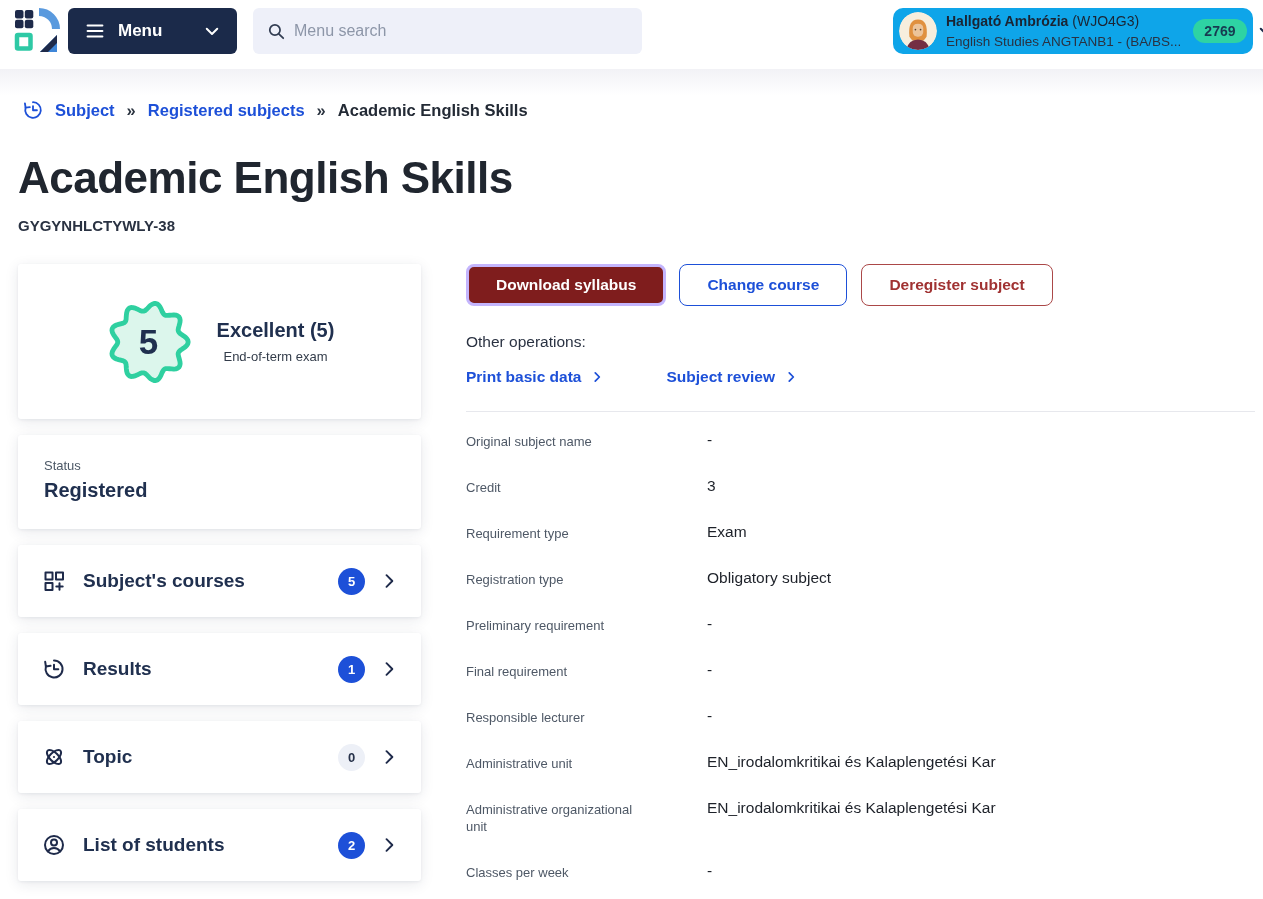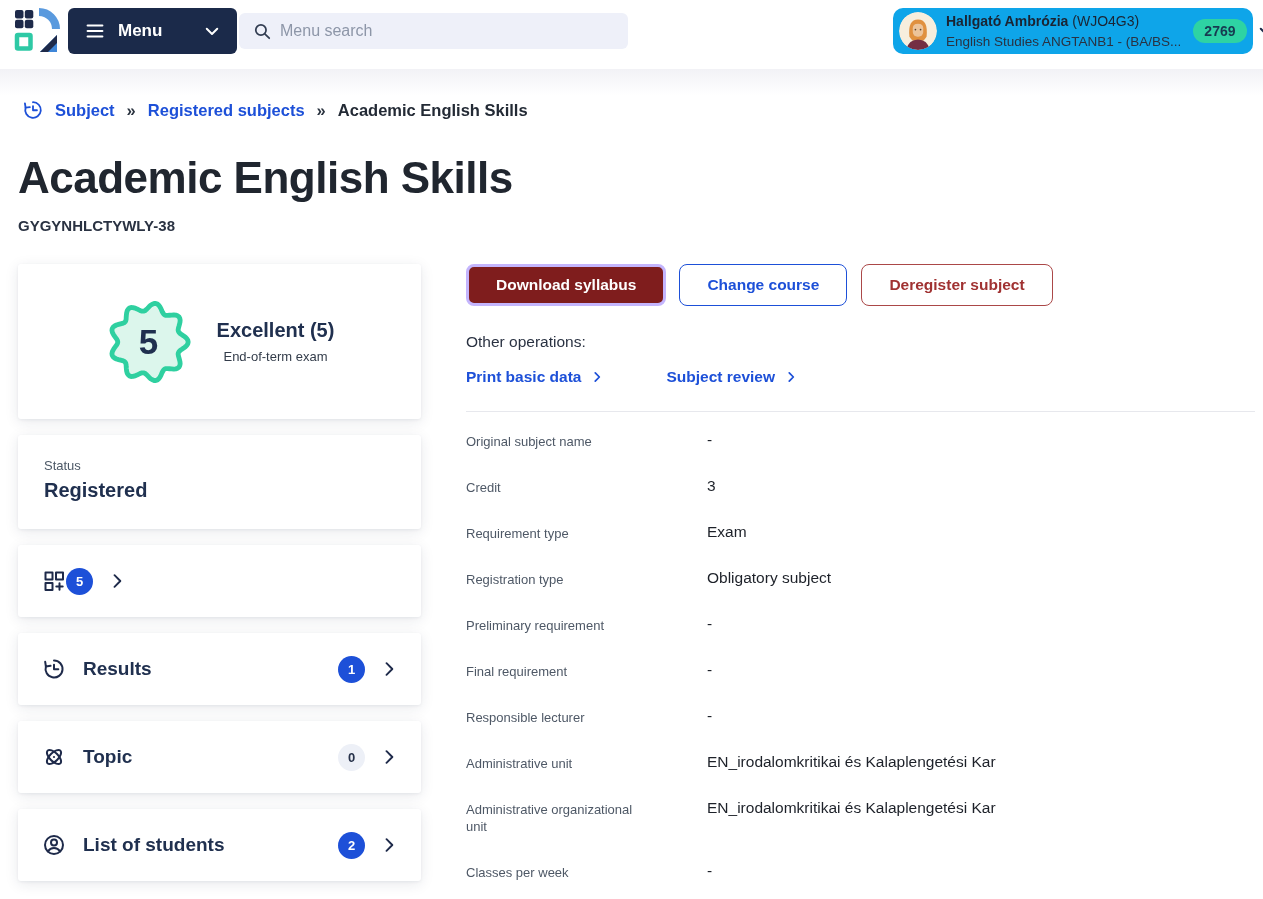--- a/index.html
+++ b/index.html
@@ -12,21 +12,21 @@
   .header { height:57px; display:flex; align-items:center; padding:5px 10px 0 12px; background:#fff; }
   .logo { width:48px; height:48px; margin-right:8px; flex:none; }
   .menu-btn {
     display:flex; align-items:center; height:46px; width:169px; padding:0 16px;
     background:#1b2a4a; border:none; border-radius:6px; cursor:pointer; color:#fff;
   }
   .menu-btn .ham { width:22px; height:22px; margin-right:12px; }
   .menu-btn .mlabel { font-size:17px; font-weight:bold; flex:1; text-align:left; }
   .menu-btn .chev { width:18px; height:18px; }
   .search-wrap {
-    display:flex; align-items:center; height:36px; width:389px; margin-left:2px;
+    display:flex; align-items:center; height:46px; width:389px; margin-left:16px;
     background:#eef0f9; border-radius:6px; padding:0 14px;
   }
   .search-wrap .sicon { width:19px; height:19px; color:#323d52; margin-right:8px; flex:none; }
   .search-wrap input {
     border:none; outline:none; background:transparent; font-size:16px; width:100%;
     font-family:"Liberation Sans", sans-serif; color:#222a36;
   }
   .search-wrap input::placeholder { color:#8d96a8; }
   .spacer { flex:1; }
   .user-box {
@@ -231,20 +231,21 @@
 
     <div class="card nav-card">
       <span class="nicon">
         <svg viewBox="0 0 24 24" fill="none" stroke="currentColor" stroke-width="2" stroke-linejoin="round" stroke-linecap="round">
           <rect x="3.5" y="3.5" width="7" height="7"></rect>
           <rect x="14" y="3.5" width="7" height="7"></rect>
           <rect x="3.5" y="14" width="7" height="7"></rect>
           <path d="M17.5 14.3 v6.4 M14.3 17.5 h6.4"></path>
         </svg>
       </span>
+      <span class="nav-label">Subject's courses</span>
       <span class="nav-badge">5</span>
       <span class="rchev">
         <svg viewBox="0 0 24 24" fill="none" stroke="currentColor" stroke-width="2.3" stroke-linecap="round" stroke-linejoin="round">
             <polyline points="9 5 16 12 9 19"></polyline>
           </svg>
       </span>
     </div>
 
     <div class="card nav-card">
       <span class="nicon">

